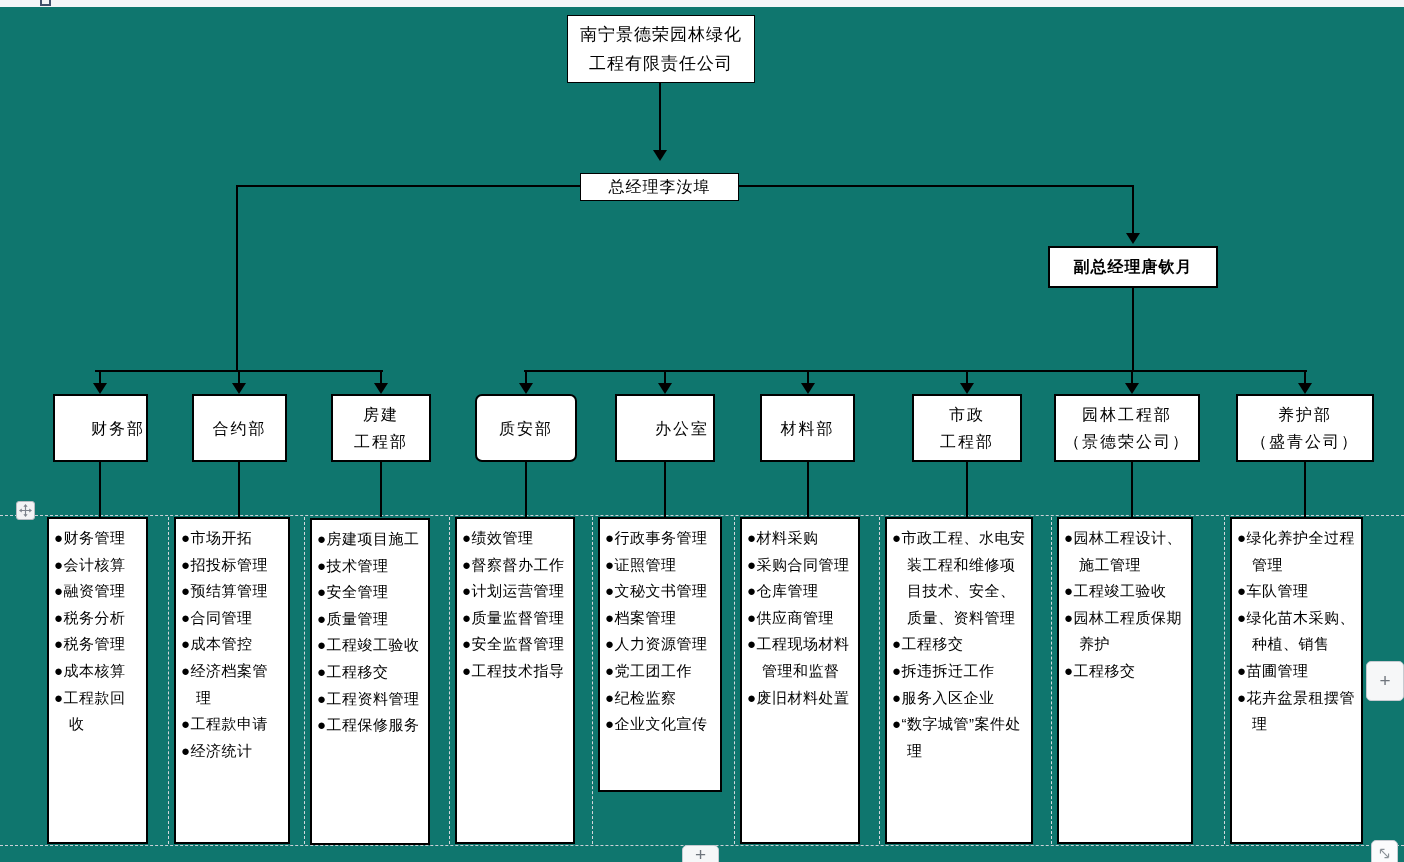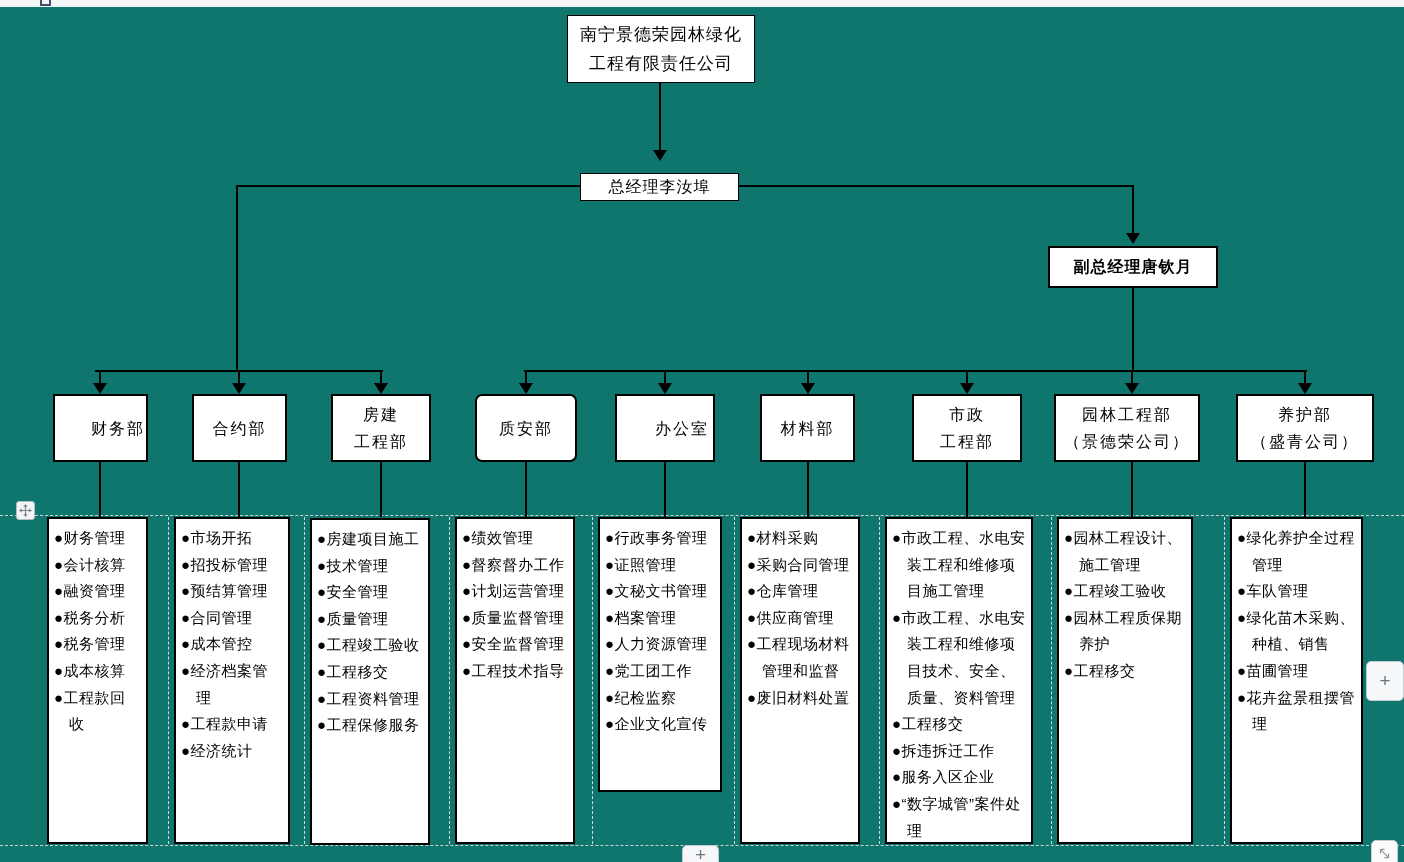--- a/index.html
+++ b/index.html
@@ -169,21 +169,20 @@
         <div class="duty">●供应商管理</div>
         <div class="duty">●工程现场材料管理和监督</div>
         <div class="duty">●废旧材料处置</div>
       </div>
       <div class="box b2 dept" style="left: 912px; top: 394px; width: 110px; height: 68px;">
         <span>市政</span>
         <span>工程部</span>
       </div>
       <div class="vline" style="left: 966px; top: 462px; width: 2px; height: 55px;"></div>
       <div class="list" style="left: 885px; top: 517px; width: 148px; height: 327px;">
-        <div class="duty">●市政工程、水电安装工程和维修项目施工管理</div>
         <div class="duty">●市政工程、水电安装工程和维修项目技术、安全、质量、资料管理</div>
         <div class="duty">●工程移交</div>
         <div class="duty">●拆违拆迁工作</div>
         <div class="duty">●服务入区企业</div>
         <div class="duty">●“数字城管”案件处理</div>
       </div>
       <div class="box b2 dept" style="left: 1054px; top: 394px; width: 146px; height: 68px;">
         <span>园林工程部</span>
         <span>（景德荣公司）</span>
       </div>

